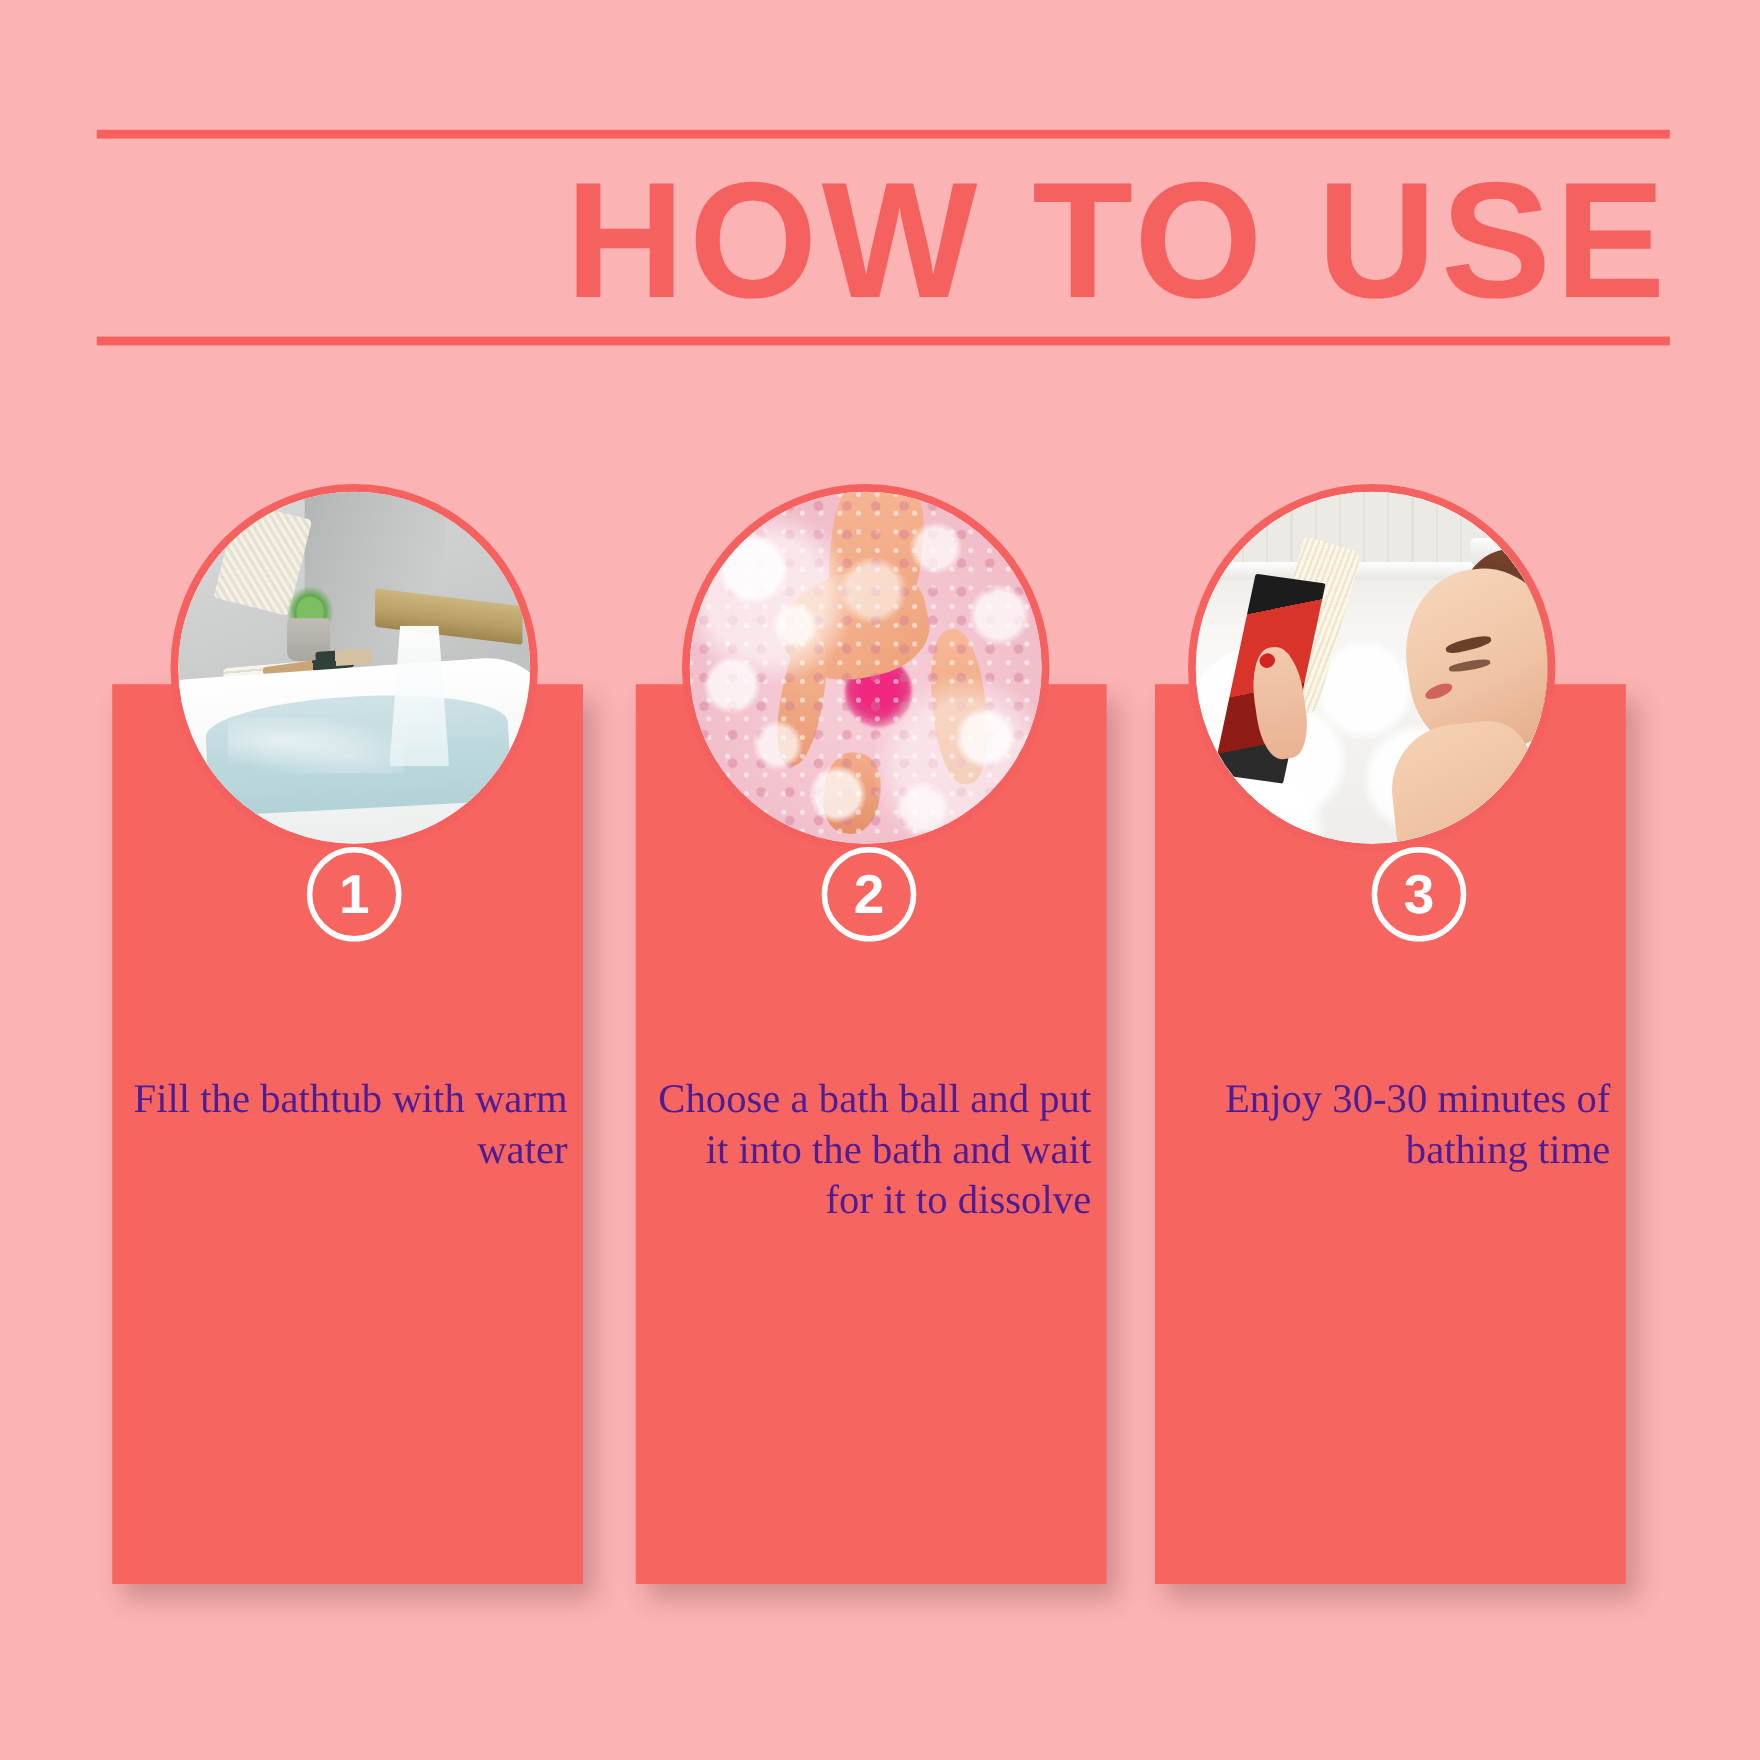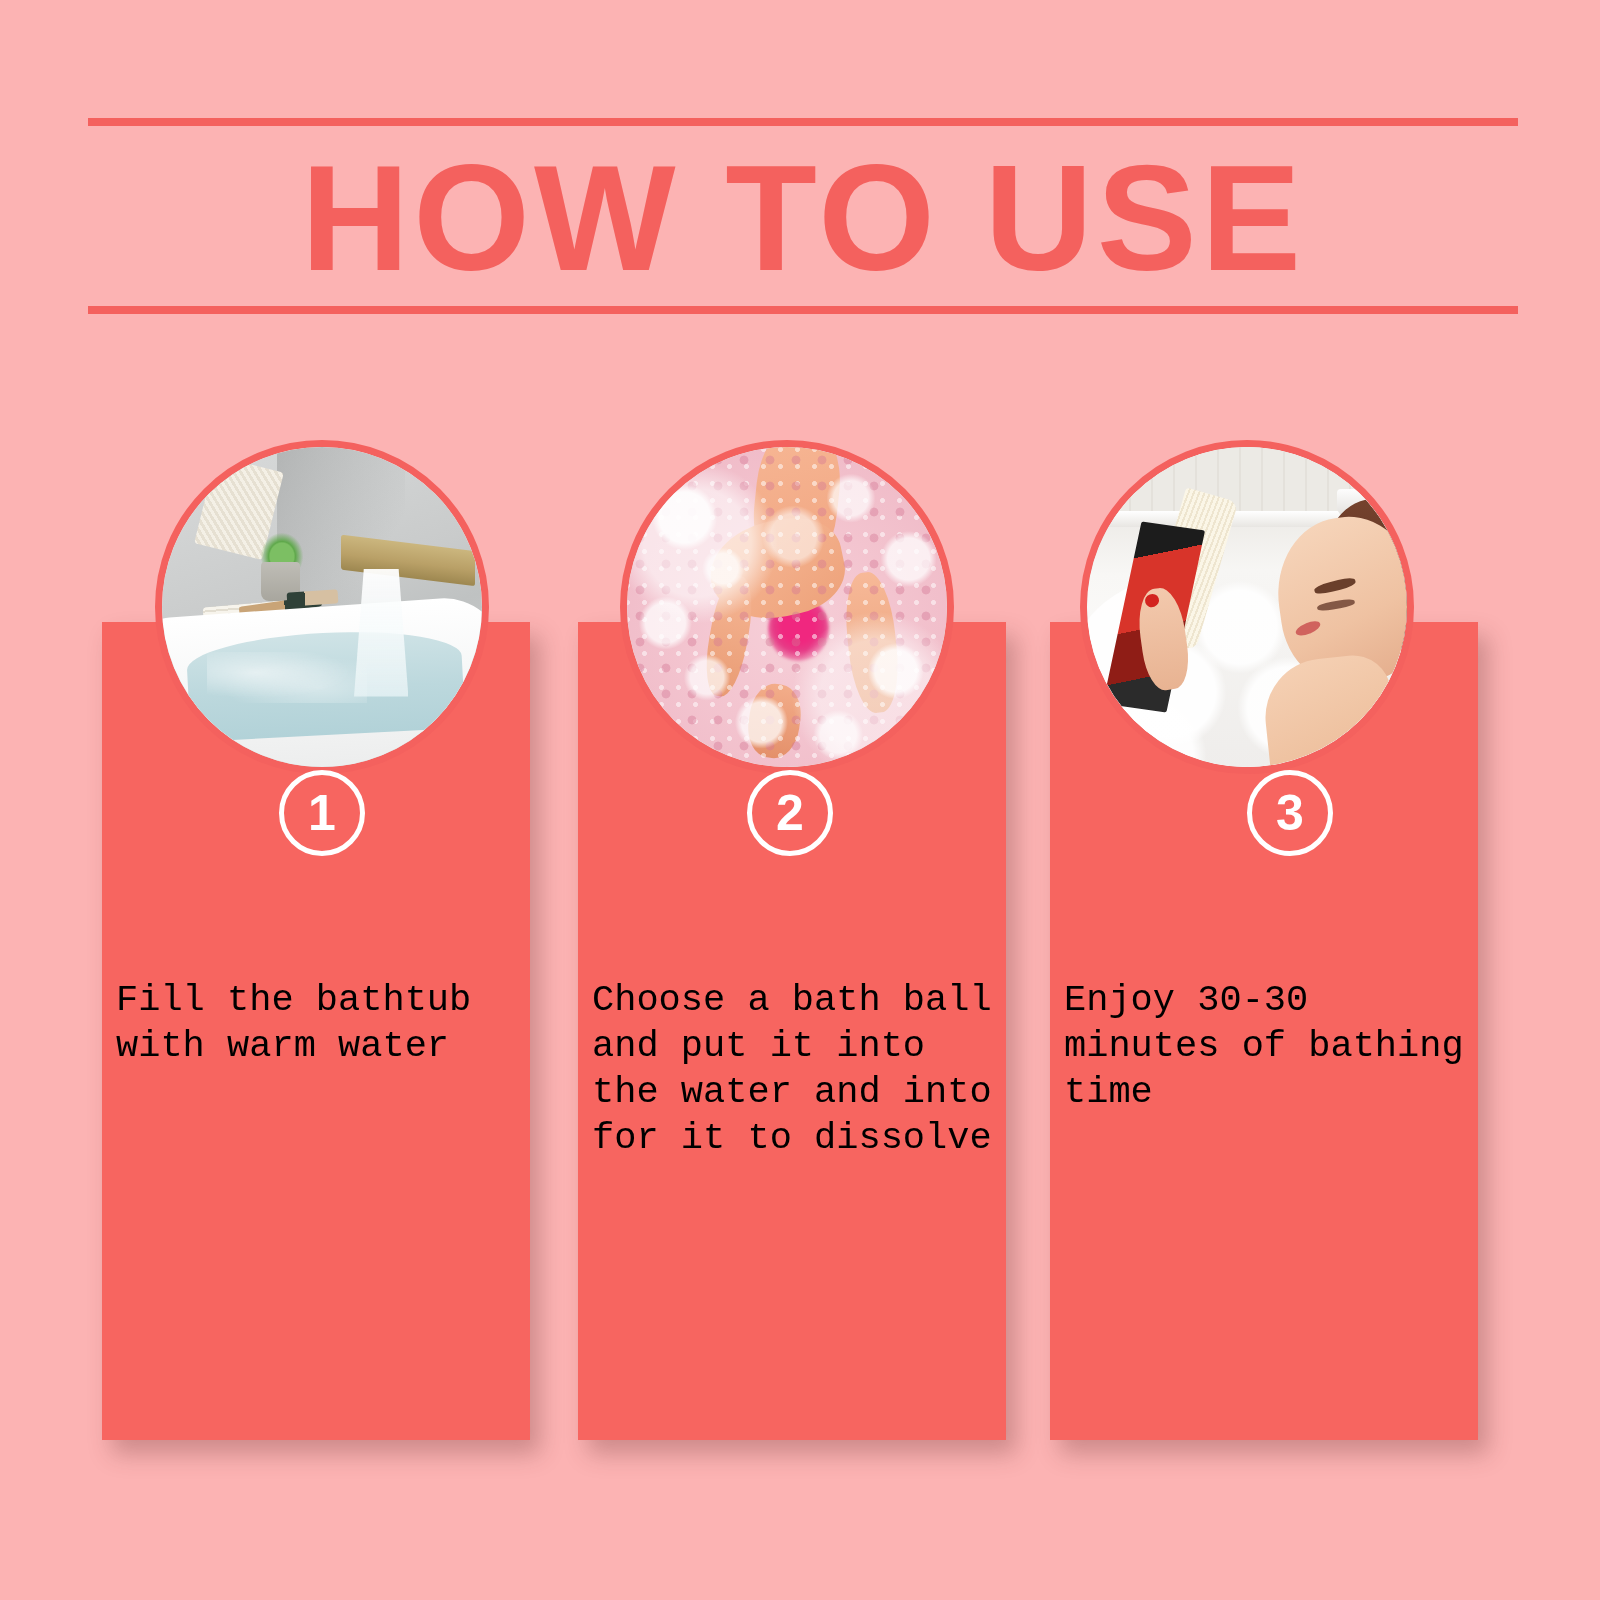--- a/index.html
+++ b/index.html
@@ -39,21 +39,21 @@
   .rule.top { top: 0px; }
   .rule.bottom { top: 188px; }
 
   #page-title {
     position: absolute;
     left: 0;
     top: 12px;
     width: 1430px;
     height: 176px;
     line-height: 176px;
-    text-align: center;
+    text-align: right;
     color: #F4615E;
     font-family: "Liberation Sans", sans-serif;
     font-weight: bold;
     font-size: 150px;
     letter-spacing: 4px;
     white-space: nowrap;
   }
 
   
   .step {
@@ -74,23 +74,23 @@
     height: 818px;
     background: #F76560;
     box-shadow: 10px 14px 22px rgba(90, 35, 35, 0.28);
   }
 
   .card-text {
     position: absolute;
     left: 14px;
     right: 14px;
     top: 355px;
-    text-align: left;
-    color: #000000;
-    font-family: Liberation Mono, monospace;
+    text-align: right;
+    color: #4c1d95;
+    font-family: Liberation Serif, serif;
     font-size: 37px;
     line-height: 46px;
     font-weight: normal;
   }
 
   
   .photo {
     position: absolute;
     top: 0px;
     width: 334px;
@@ -402,21 +402,21 @@
         <div class="p1-water-sparkle"></div>
         <div class="p1-faucet"></div>
         <div class="p1-stream"></div>
       </div>
     </div>
     <div class="badge" id="badge-1">1</div>
   </div>
 
   <div class="step" id="step-2">
     <div class="card">
-      <div class="card-text">Choose a bath ball and put it into the water and into for it to dissolve</div>
+      <div class="card-text">Choose a bath ball and put it into the bath and wait for it to dissolve</div>
     </div>
     <div class="photo" id="photo-2">
       <div class="photo-inner">
         <div class="p2-base"></div>
         <div class="p2-bomb"></div>
         <div class="p2-arm"></div>
         <div class="p2-palm"></div>
         <div class="p2-finger-1"></div>
         <div class="p2-finger-2"></div>
         <div class="p2-finger-3"></div>

